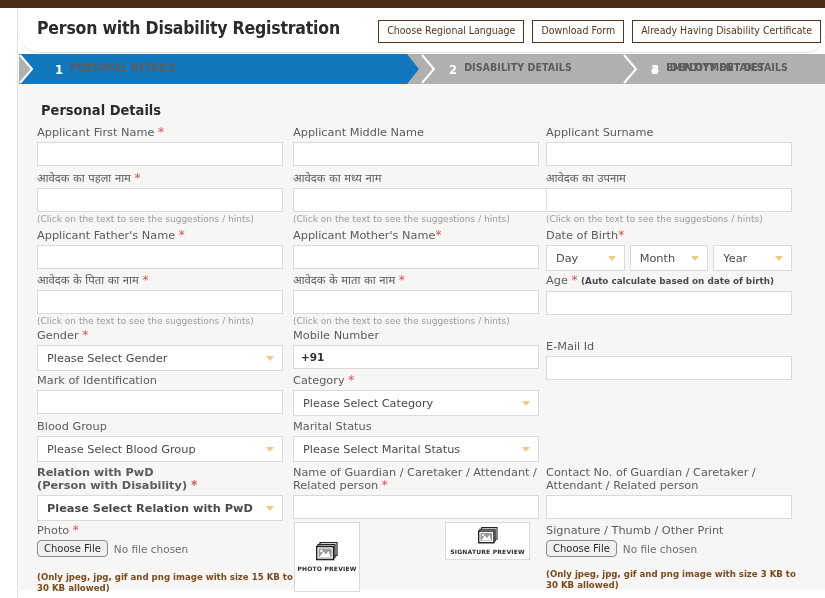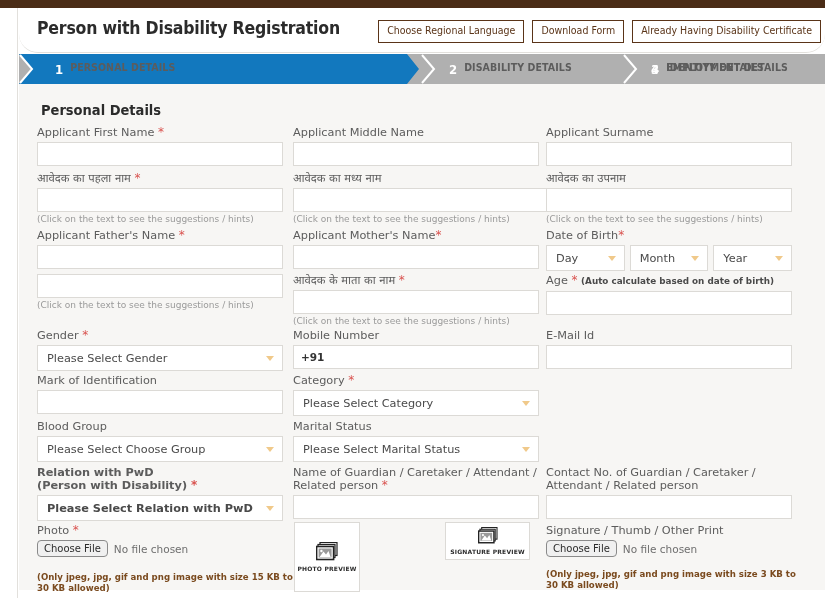--- a/index.html
+++ b/index.html
@@ -240,20 +240,21 @@
         <span class="chev"></span>
       </div>
       <div class="sel" style="width:79px;">
         <span>Year</span>
         <span class="chev"></span>
       </div>
     </div>
   </div>
 
   <div class="fld" style="left:18px; top:190px; width:246px;">
+    <span class="lbl"><span>आवेदक के पिता का नाम</span> <span class="req">*</span></span>
     <input class="inp" value="" style="">
     <span class="hint">(Click on the text to see the suggestions / hints)</span>
   </div>
   <div class="fld" style="left:274px; top:190px; width:246px;">
     <span class="lbl"><span>आवेदक के माता का नाम</span> <span class="req">*</span></span>
     <input class="inp" value="" style="">
     <span class="hint">(Click on the text to see the suggestions / hints)</span>
   </div>
   <div class="fld" style="left:527px; top:190px; width:246px;">
     <span class="lbl"><span>Age</span> <span class="req">*</span> <span class="agehint">(Auto calculate based on date of birth)</span></span>
@@ -264,41 +265,41 @@
     <span class="lbl"><span>Gender</span> <span class="req">*</span></span>
     <div class="sel">
       <span>Please Select Gender</span>
       <span class="chev"></span>
     </div>
   </div>
   <div class="fld" style="left:274px; top:245px; width:246px;">
     <span class="lbl">Mobile Number</span>
     <input class="inp val" value="+91" style="">
   </div>
-  <div class="fld" style="left:527px; top:245px; width:246px;">
+  <div class="fld" style="left:527px; top:256px; width:246px;">
     <span class="lbl">E-Mail Id</span>
     <input class="inp" value="" style="">
   </div>
 
   <div class="fld" style="left:18px; top:290px; width:246px;">
     <span class="lbl">Mark of Identification</span>
     <input class="inp" value="" style="">
   </div>
   <div class="fld" style="left:274px; top:290px; width:246px;">
     <span class="lbl"><span>Category</span> <span class="req">*</span></span>
     <div class="sel">
       <span>Please Select Category</span>
       <span class="chev"></span>
     </div>
   </div>
 
   <div class="fld" style="left:18px; top:336px; width:246px;">
     <span class="lbl">Blood Group</span>
     <div class="sel">
-      <span>Please Select Choose Group</span>
+      <span>Please Select Blood Group</span>
       <span class="chev"></span>
     </div>
   </div>
   <div class="fld" style="left:274px; top:336px; width:246px;">
     <span class="lbl">Marital Status</span>
     <div class="sel">
       <span>Please Select Marital Status</span>
       <span class="chev"></span>
     </div>
   </div>

